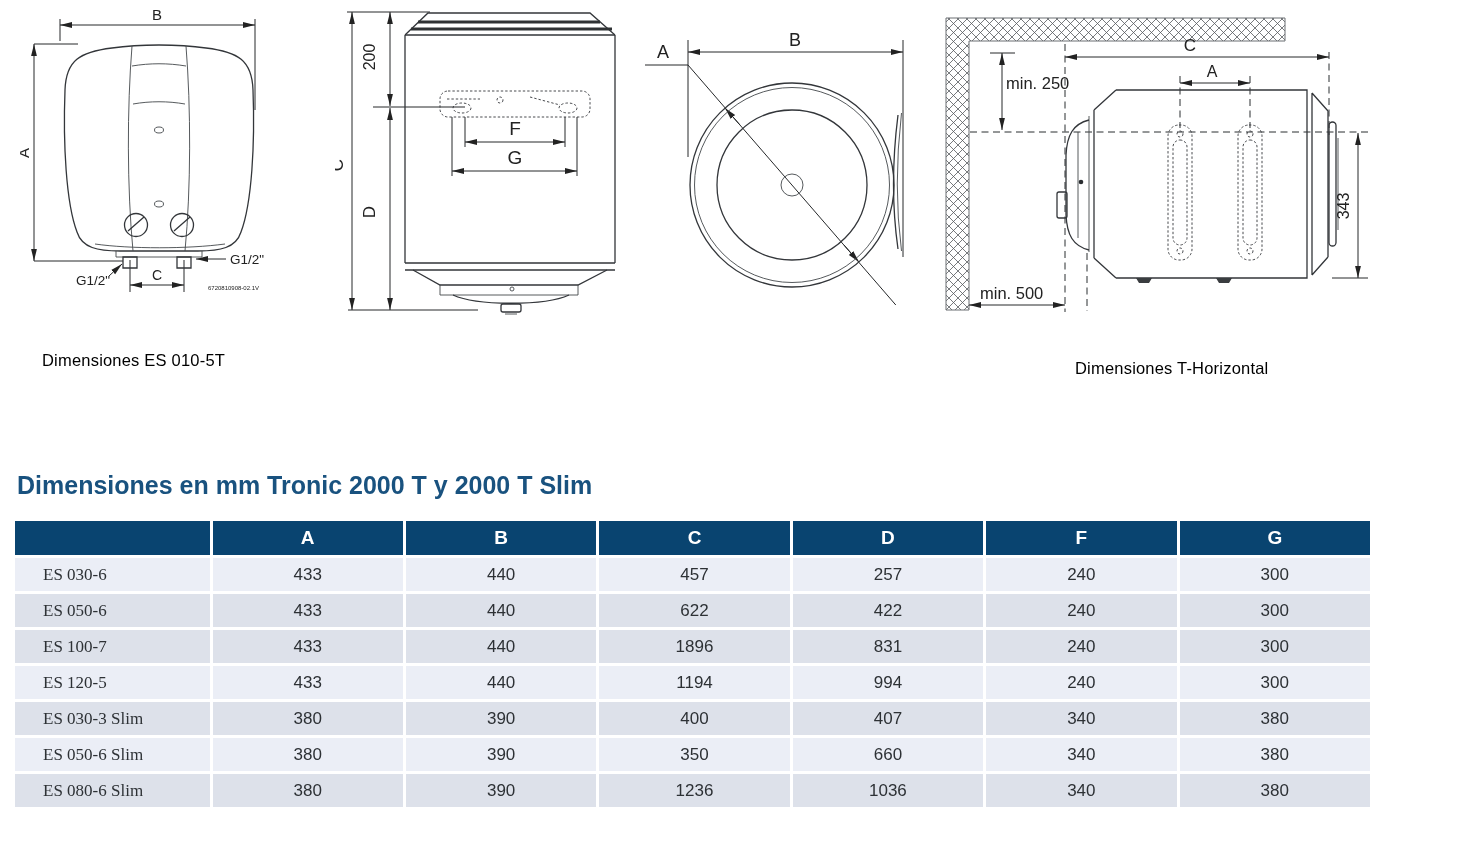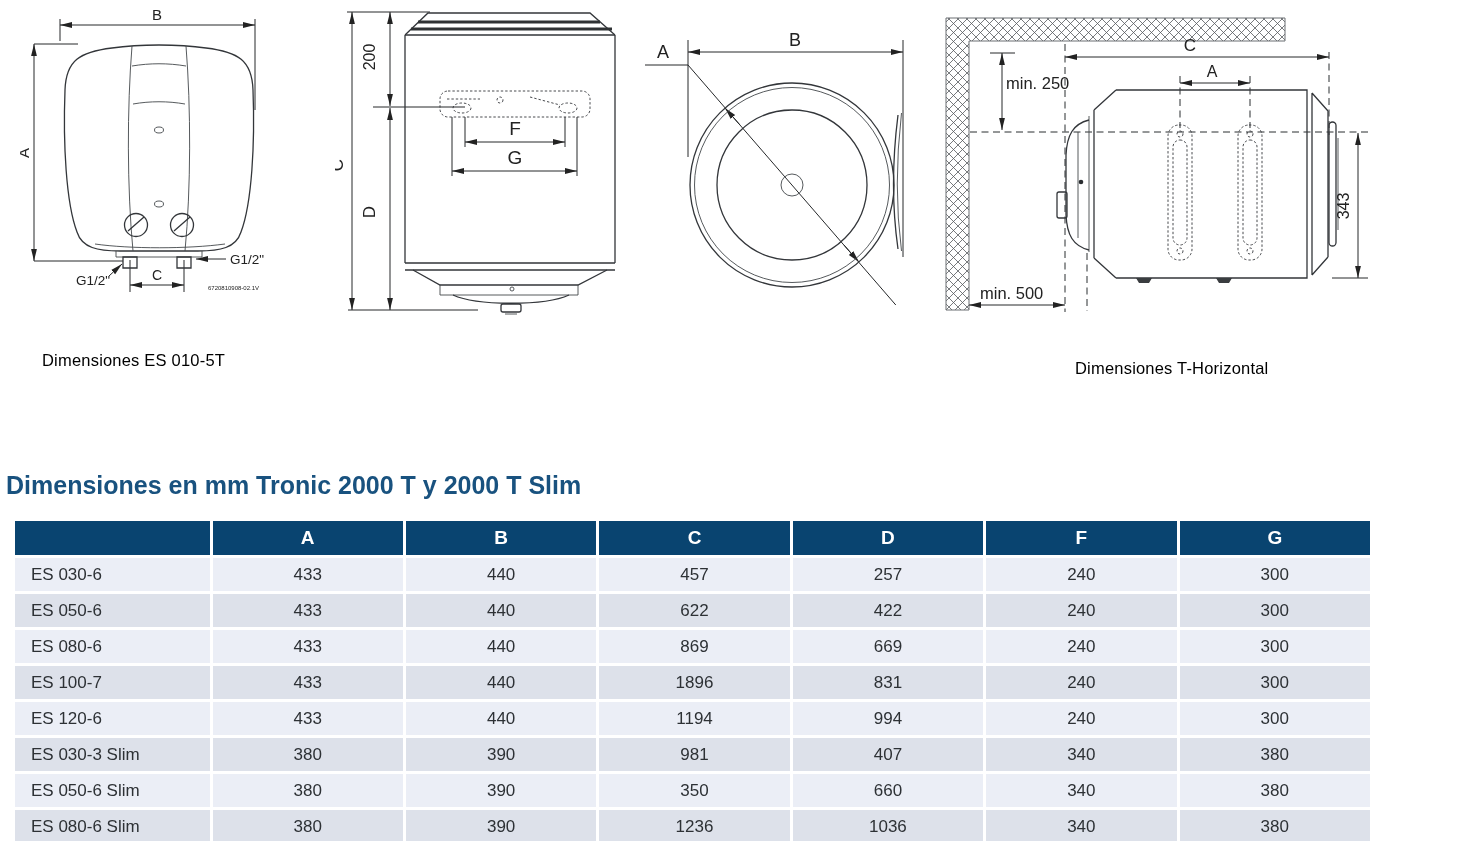--- a/index.html
+++ b/index.html
@@ -6,28 +6,28 @@
     --header-bg:#094470;
     --title-text:#19527f;
     --row-light:#ebeef6;
     --row-dark:#dde1ea;
   }
   html,body{margin:0;padding:0;background:#fff;}
   body{width:1461px;height:841px;overflow:hidden;font-family:"Liberation Sans",sans-serif;}
   .stage{position:relative;width:1461px;height:841px;background:#fff;}
   .diagram{position:absolute;}
   .caption{position:absolute;font-size:16.5px;color:#000000;letter-spacing:.2px;white-space:nowrap;}
-  .title{position:absolute;left:6px;top:471px;font-size:25px;font-weight:700;color:var(--title-text);white-space:nowrap;}
+  .title{position:absolute;left:17px;top:471px;font-size:25px;font-weight:700;color:var(--title-text);white-space:nowrap;}
   table.dims{position:absolute;left:15px;top:521px;width:1358px;border-collapse:collapse;table-layout:fixed;}
   table.dims th,table.dims td{border-right:3px solid #fff;border-bottom:3px solid #fff;font-size:17px;color:#2d3135;text-align:center;padding:0;overflow:hidden;white-space:nowrap;}
   table.dims thead th{background:var(--header-bg);color:#fff;font-size:19px;font-weight:700;height:34px;}
   table.dims td{height:33px;}
   tr.light td{background:var(--row-light);}
   tr.dark td{background:var(--row-dark);}
-  table.dims td.model{text-align:left;padding-left:16px;}
+  table.dims td.model{text-align:left;padding-left:28px;font-family:Liberation Serif, serif;}
   
   svg .dim{stroke:#26282a;stroke-width:1;fill:none;}
   svg .out{stroke:#33363a;stroke-width:1.3;fill:none;}
   svg .thin{stroke:#43474b;stroke-width:0.9;fill:none;}
   svg .dot{stroke:#33363a;stroke-width:0.9;fill:none;stroke-dasharray:2.4,2;}
   svg .dash{stroke:#2b2e31;stroke-width:1;fill:none;stroke-dasharray:7,4.5;}
   svg .band{stroke:#2f3234;stroke-width:3;fill:none;}
   svg text{font-family:"Liberation Sans",sans-serif;fill:#222;}
 </style>
 </head>
@@ -218,52 +218,43 @@
         </tr>
         <tr class="dark">
           <td class="model">ES 050-6</td>
           <td>433</td>
           <td>440</td>
           <td>622</td>
           <td>422</td>
           <td>240</td>
           <td>300</td>
         </tr>
-        <tr class="light">
-          <td class="model">ES 080-6</td>
-          <td>433</td>
-          <td>440</td>
-          <td>869</td>
-          <td>669</td>
-          <td>240</td>
-          <td>300</td>
-        </tr>
         <tr class="dark">
           <td class="model">ES 100-7</td>
           <td>433</td>
           <td>440</td>
           <td>1896</td>
           <td>831</td>
           <td>240</td>
           <td>300</td>
         </tr>
         <tr class="light">
-          <td class="model">ES 120-6</td>
+          <td class="model">ES 120-5</td>
           <td>433</td>
           <td>440</td>
           <td>1194</td>
           <td>994</td>
           <td>240</td>
           <td>300</td>
         </tr>
         <tr class="dark">
           <td class="model">ES 030-3 Slim</td>
           <td>380</td>
           <td>390</td>
-          <td>981</td>
+          <td>400</td>
           <td>407</td>
           <td>340</td>
           <td>380</td>
         </tr>
         <tr class="light">
           <td class="model">ES 050-6 Slim</td>
           <td>380</td>
           <td>390</td>
           <td>350</td>
           <td>660</td>

